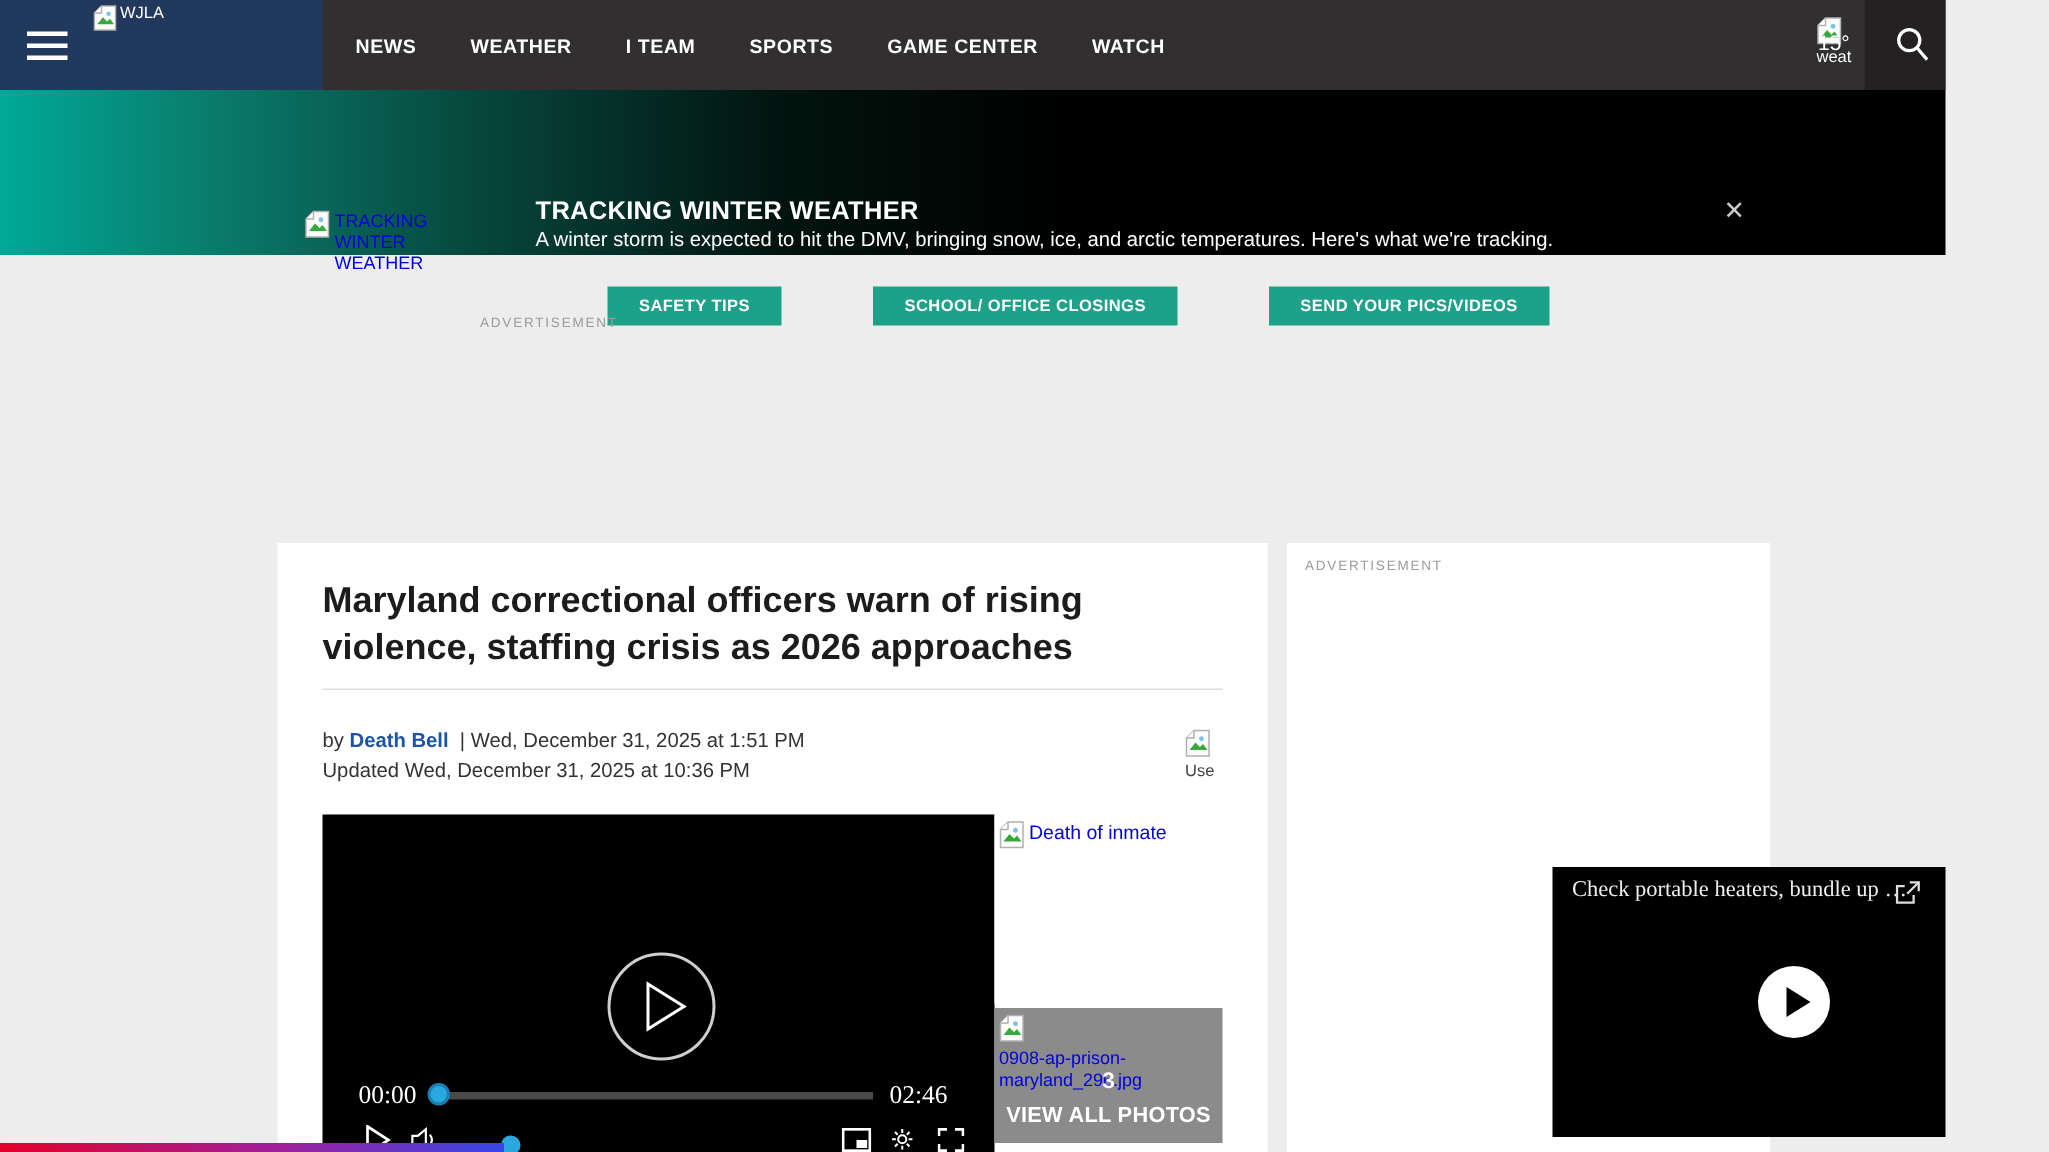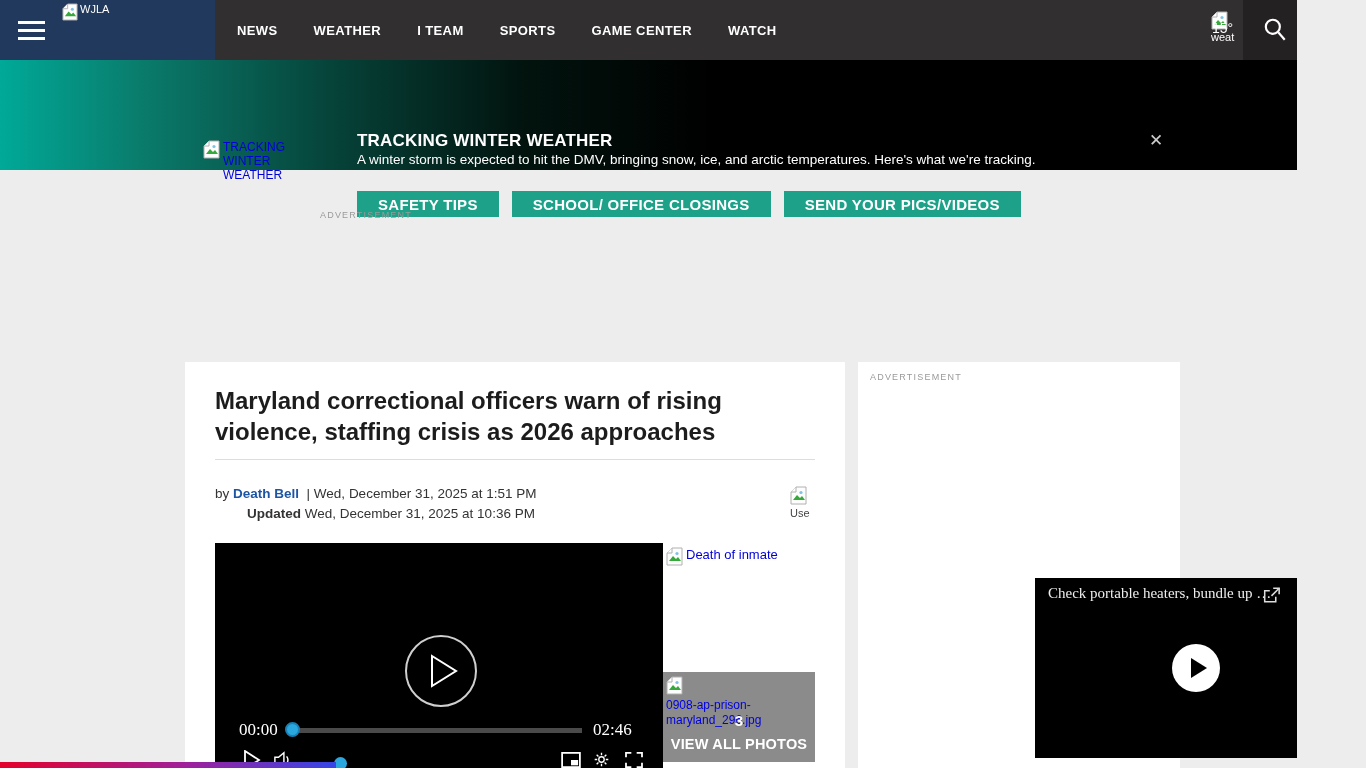--- a/index.html
+++ b/index.html
@@ -20,34 +20,34 @@
   .icon-btn { position:absolute; top:16px; cursor:pointer; }
 
   
   .banner { position:absolute; left:0; top:60px; width:1366px; height:110px;
             background:linear-gradient(90deg,#00a998 0%,#0a7d6d 10%,#06443a 24%,#02140f 38%,#000 52%); }
   .banner-img { position:absolute; left:203px; top:80px; width:120px; display:flex; gap:3px; color:#0000dd; font-size:12px; line-height:14px; }
   .banner-title { position:absolute; left:357px; top:71px; color:#fff; font-size:17px; font-weight:bold; letter-spacing:.2px; }
   .banner-desc { position:absolute; left:357px; top:92px; color:#fff; font-size:13.5px; }
   .banner-buttons { position:absolute; left:357px; top:131px; display:flex; gap:13px; }
   .banner-buttons button { height:26px; padding:0 21px; border:none; background:#1ea189; color:#fff;
-      font-family:"Liberation Sans",sans-serif; font-size:15px; font-weight:bold; letter-spacing:.3px; cursor:pointer; }
+      font-family:"Liberation Sans",sans-serif; font-size:11px; font-weight:bold; letter-spacing:.3px; cursor:pointer;margin-left:48px; }
   .banner-close { position:absolute; left:1149px; top:70px; color:#ccc; font-size:17px; cursor:pointer; }
 
   
   .ad-label { color:#9a9a9a; font-size:9px; letter-spacing:1.2px; }
   .top-ad-label { position:absolute; left:320px; top:210px; }
 
   
   .article-card { position:absolute; left:185px; top:362px; width:660px; height:406px; background:#fff; }
   .article-title { position:absolute; left:30px; top:23px; width:575px; color:#1c1c1c; font-size:24px; font-weight:bold; line-height:31px; }
   .divider { position:absolute; left:30px; top:97px; width:600px; border-top:1px solid #ddd; }
   .byline { position:absolute; left:30px; top:122px; font-size:13.5px; color:#333; line-height:20px; }
   .author-link { color:#1d55a5; font-weight:bold; text-decoration:none; cursor:pointer; }
-  .bold { font-weight:bold;margin-left:32px; }
+  .bold { font-weight:normal; }
   .author-img { position:absolute; left:605px; top:124px; width:34px; color:#444; font-size:11px; line-height:12px; }
 
   
   .player { position:absolute; left:30px; top:181px; width:448px; height:252px; background:#000; }
   .big-play { position:absolute; left:190px; top:92px; width:72px; height:72px; border:2px solid #cfcfcf; border-radius:50%;
               display:flex; align-items:center; justify-content:center; cursor:pointer; }
   .time { position:absolute; color:#fff; font-family:"Liberation Serif",serif; font-size:17px; }
   .track { position:absolute; left:75px; top:185px; width:292px; height:5px; background:#4a4a4a; cursor:pointer; }
   .scrubber { position:absolute; left:70px; top:179px; width:15px; height:15px; border-radius:50%; background:#2aa7de; border:2px solid #1b7fb3; cursor:pointer; }
   .ctrl { position:absolute; cursor:pointer; }

